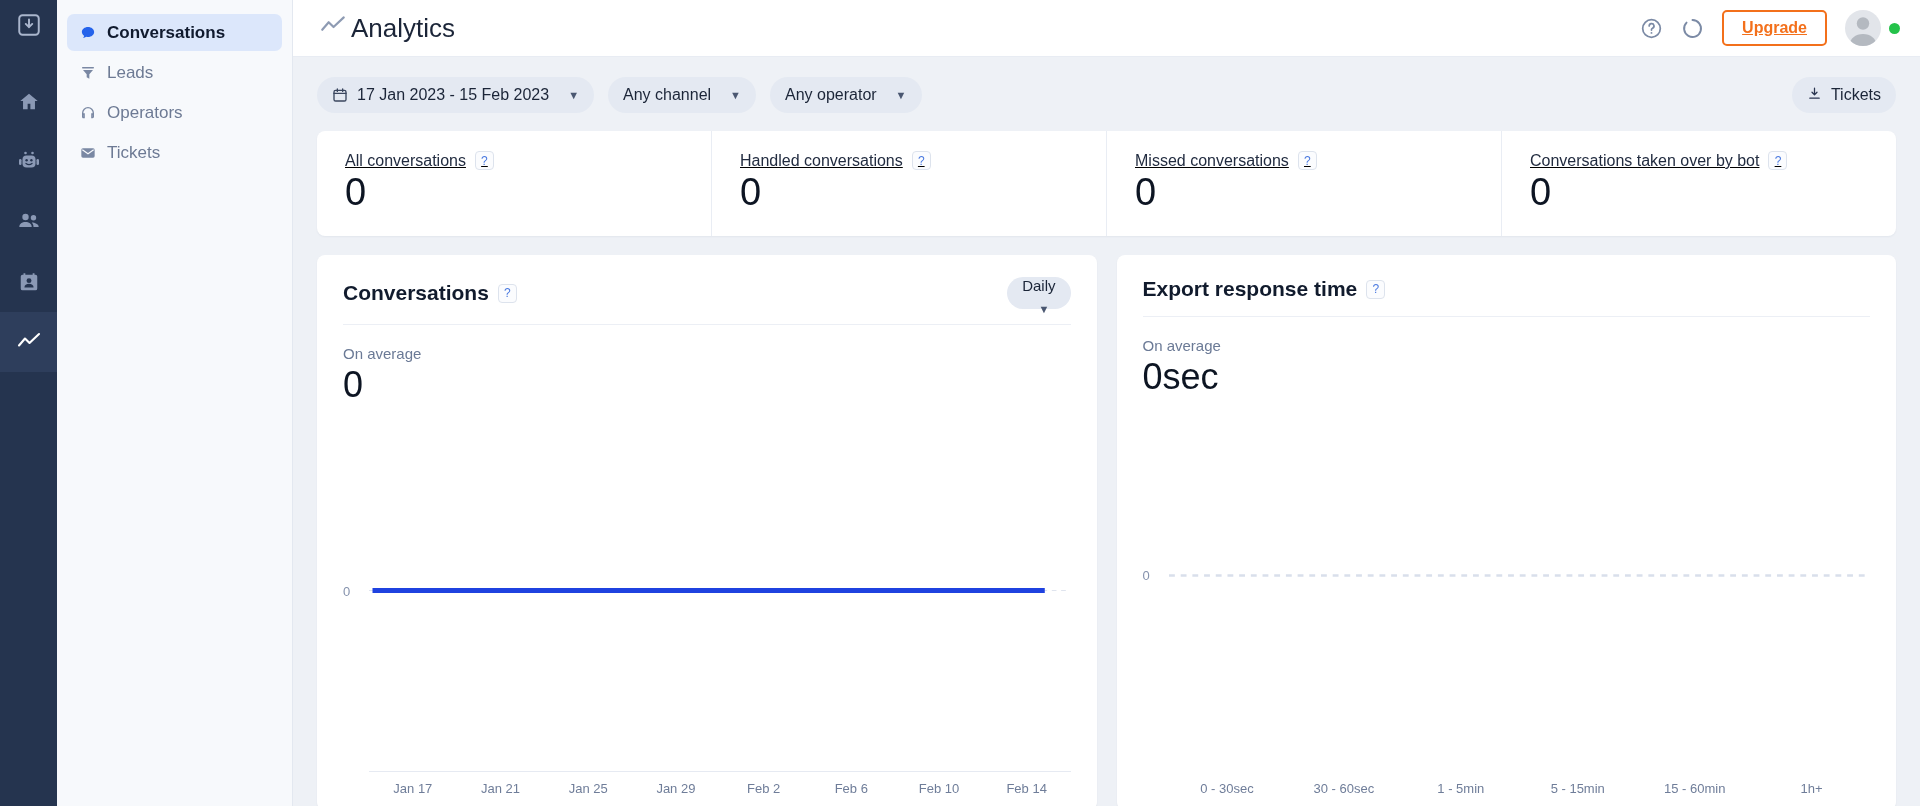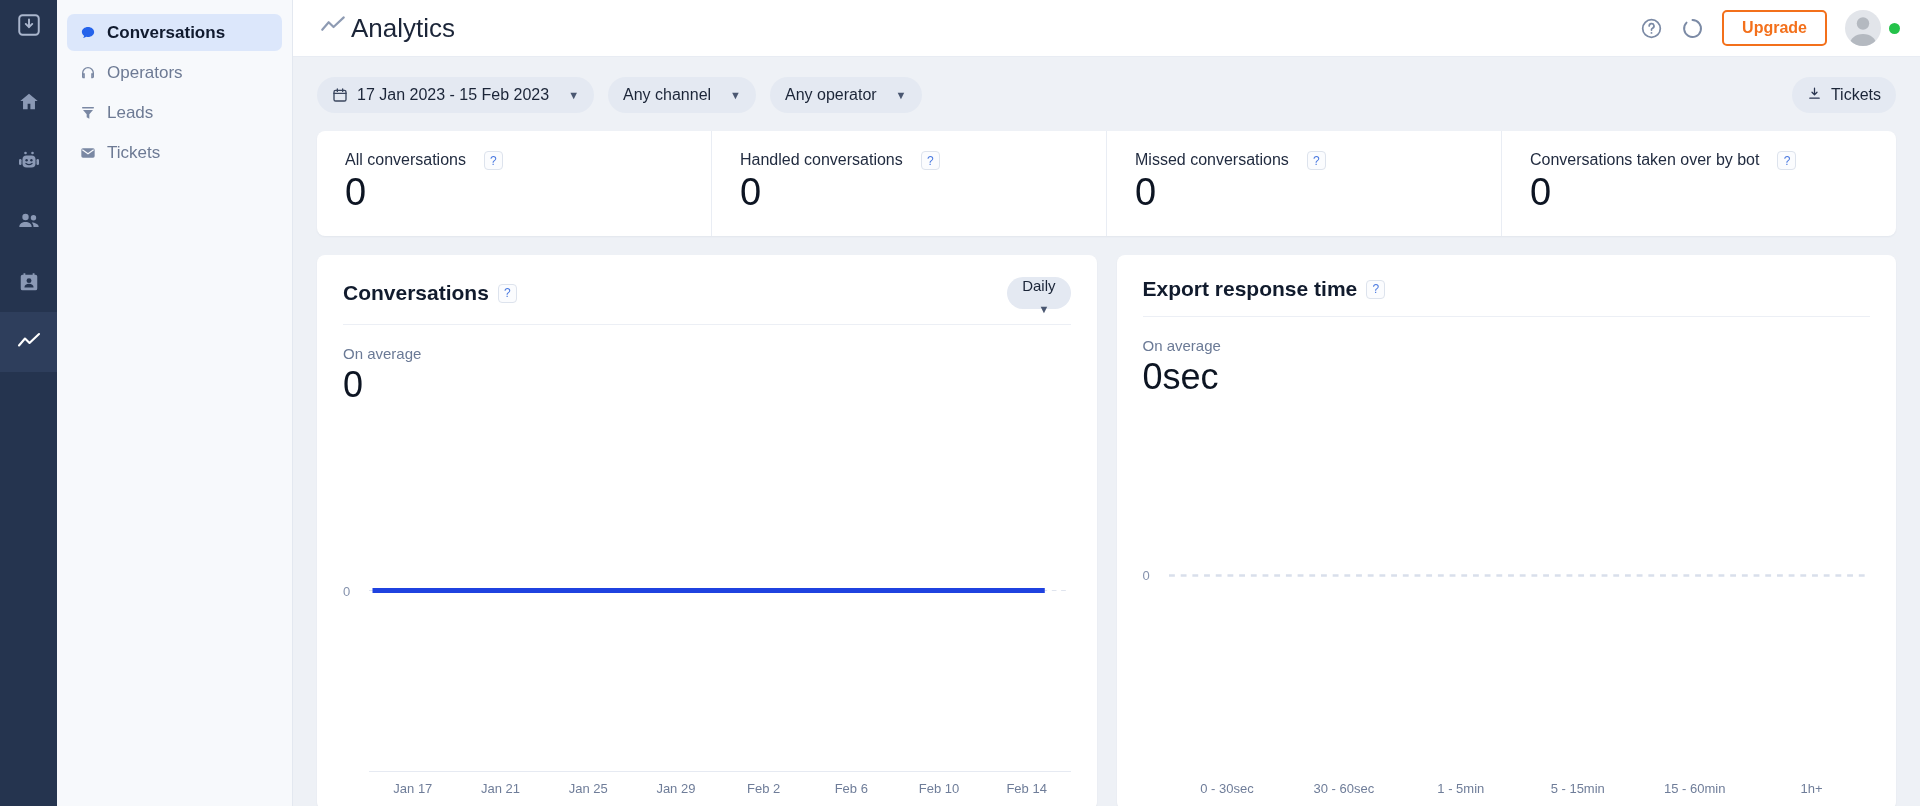--- a/index.html
+++ b/index.html
@@ -57,21 +57,21 @@
     display: flex; align-items: center;
     padding: 0 20px 0 26px;
   }
   .header-left { display: flex; align-items: center; gap: 4px; }
   .header-title { font-size: 26px; color: #1b2538; }
   .header-right { margin-left: auto; display: flex; align-items: center; gap: 18px; }
   .hicon { color: #7b8aa5; cursor: pointer; display: flex; }
   .upgrade-btn {
     border: 2px solid #f3701b; color: #f3701b; background: #fff;
     border-radius: 5px; padding: 7px 18px;
-    font-size: 16px; font-weight: bold; cursor: pointer;
+    font-size: 16px; font-weight: bold; cursor: pointer; text-decoration: underline;
   }
   .avatar-wrap { position: relative; display: flex; align-items: center; }
   .avatar {
     width: 36px; height: 36px; border-radius: 50%;
     background: #e2e5ea; overflow: hidden;
     display: flex; align-items: flex-end; justify-content: center;
     cursor: pointer;
   }
   .presence-dot {
     width: 11px; height: 11px; border-radius: 50%;
@@ -101,21 +101,21 @@
   .kpi-card {
     background: #fff; border-radius: 8px;
     display: flex; height: 105px; margin-bottom: 19px;
     box-shadow: 0 1px 2px rgba(25,40,70,.05);
   }
   .kpi {
     flex: 1; padding: 20px 28px 0 28px;
     border-right: 1px solid #e9edf4;
   }
   .kpi:last-child { border-right: none; }
-  .kpi-head { display: flex; align-items: flex-start; gap: 18px; }
+  .kpi-head { display: flex; align-items: flex-end; gap: 9px; text-decoration: underline; }
   .kpi-label { font-size: 16px; color: #222c40; }
   .qmark {
     width: 19px; height: 19px; border-radius: 4px;
     border: 1px solid #dde3ed; background: #fbfcfe;
     color: #4b7ae0; font-size: 12px;
     display: flex; align-items: center; justify-content: center;
     cursor: pointer; flex: 0 0 19px;
   }
   .kpi-value { font-size: 38px; color: #0d1523; margin-top: 2px; line-height: 1.1; }
 
@@ -209,37 +209,37 @@
       <span class="nav-ico">
         <svg width="16" height="16" viewBox="0 0 24 24" fill="#2563eb">
           <path d="M12 3C6.9 3 2.8 6.3 2.8 10.4c0 2.3 1.3 4.3 3.3 5.6-.1 1.2-.6 2.5-1.6 3.6 1.9-.3 3.6-1 4.9-2 .8.2 1.7.3 2.6.3 5.1 0 9.2-3.3 9.2-7.5S17.1 3 12 3z"></path>
         </svg>
       </span>
       <span>Conversations</span>
     </div>
 
     <div class="nav-item">
       <span class="nav-ico">
+        <svg width="16" height="16" viewBox="0 0 24 24" fill="#7a88a3">
+          <rect x="3" y="3" width="18" height="2.2" rx="1"></rect>
+          <path d="M4.5 7.5h15L14 14v6.5l-4-2.2V14z"></path>
+        </svg>
+      </span>
+      <span>Leads</span>
+    </div>
+
+    <div class="nav-item">
+      <span class="nav-ico">
         <svg width="16" height="16" viewBox="0 0 24 24" fill="none" stroke="#7a88a3" stroke-width="2" stroke-linecap="round">
           <path d="M4 14v-2a8 8 0 0 1 16 0v2"></path>
           <path d="M4 13.5h2.2v5.5H5.2A1.2 1.2 0 0 1 4 17.8z"></path>
           <path d="M20 13.5h-2.2v5.5h1A1.2 1.2 0 0 0 20 17.8z"></path>
         </svg>
       </span>
       <span>Operators</span>
-    </div>
-
-    <div class="nav-item">
-      <span class="nav-ico">
-        <svg width="16" height="16" viewBox="0 0 24 24" fill="#7a88a3">
-          <rect x="3" y="3" width="18" height="2.2" rx="1"></rect>
-          <path d="M4.5 7.5h15L14 14v6.5l-4-2.2V14z"></path>
-        </svg>
-      </span>
-      <span>Leads</span>
     </div>
 
     <div class="nav-item">
       <span class="nav-ico">
         <svg width="16" height="16" viewBox="0 0 24 24" fill="#7a88a3">
           <rect x="2" y="5" width="20" height="14" rx="2.4"></rect>
           <path d="M3.5 7.2 12 13l8.5-5.8" stroke="#f7f9fc" stroke-width="1.8" fill="none"></path>
         </svg>
       </span>
       <span>Tickets</span>

